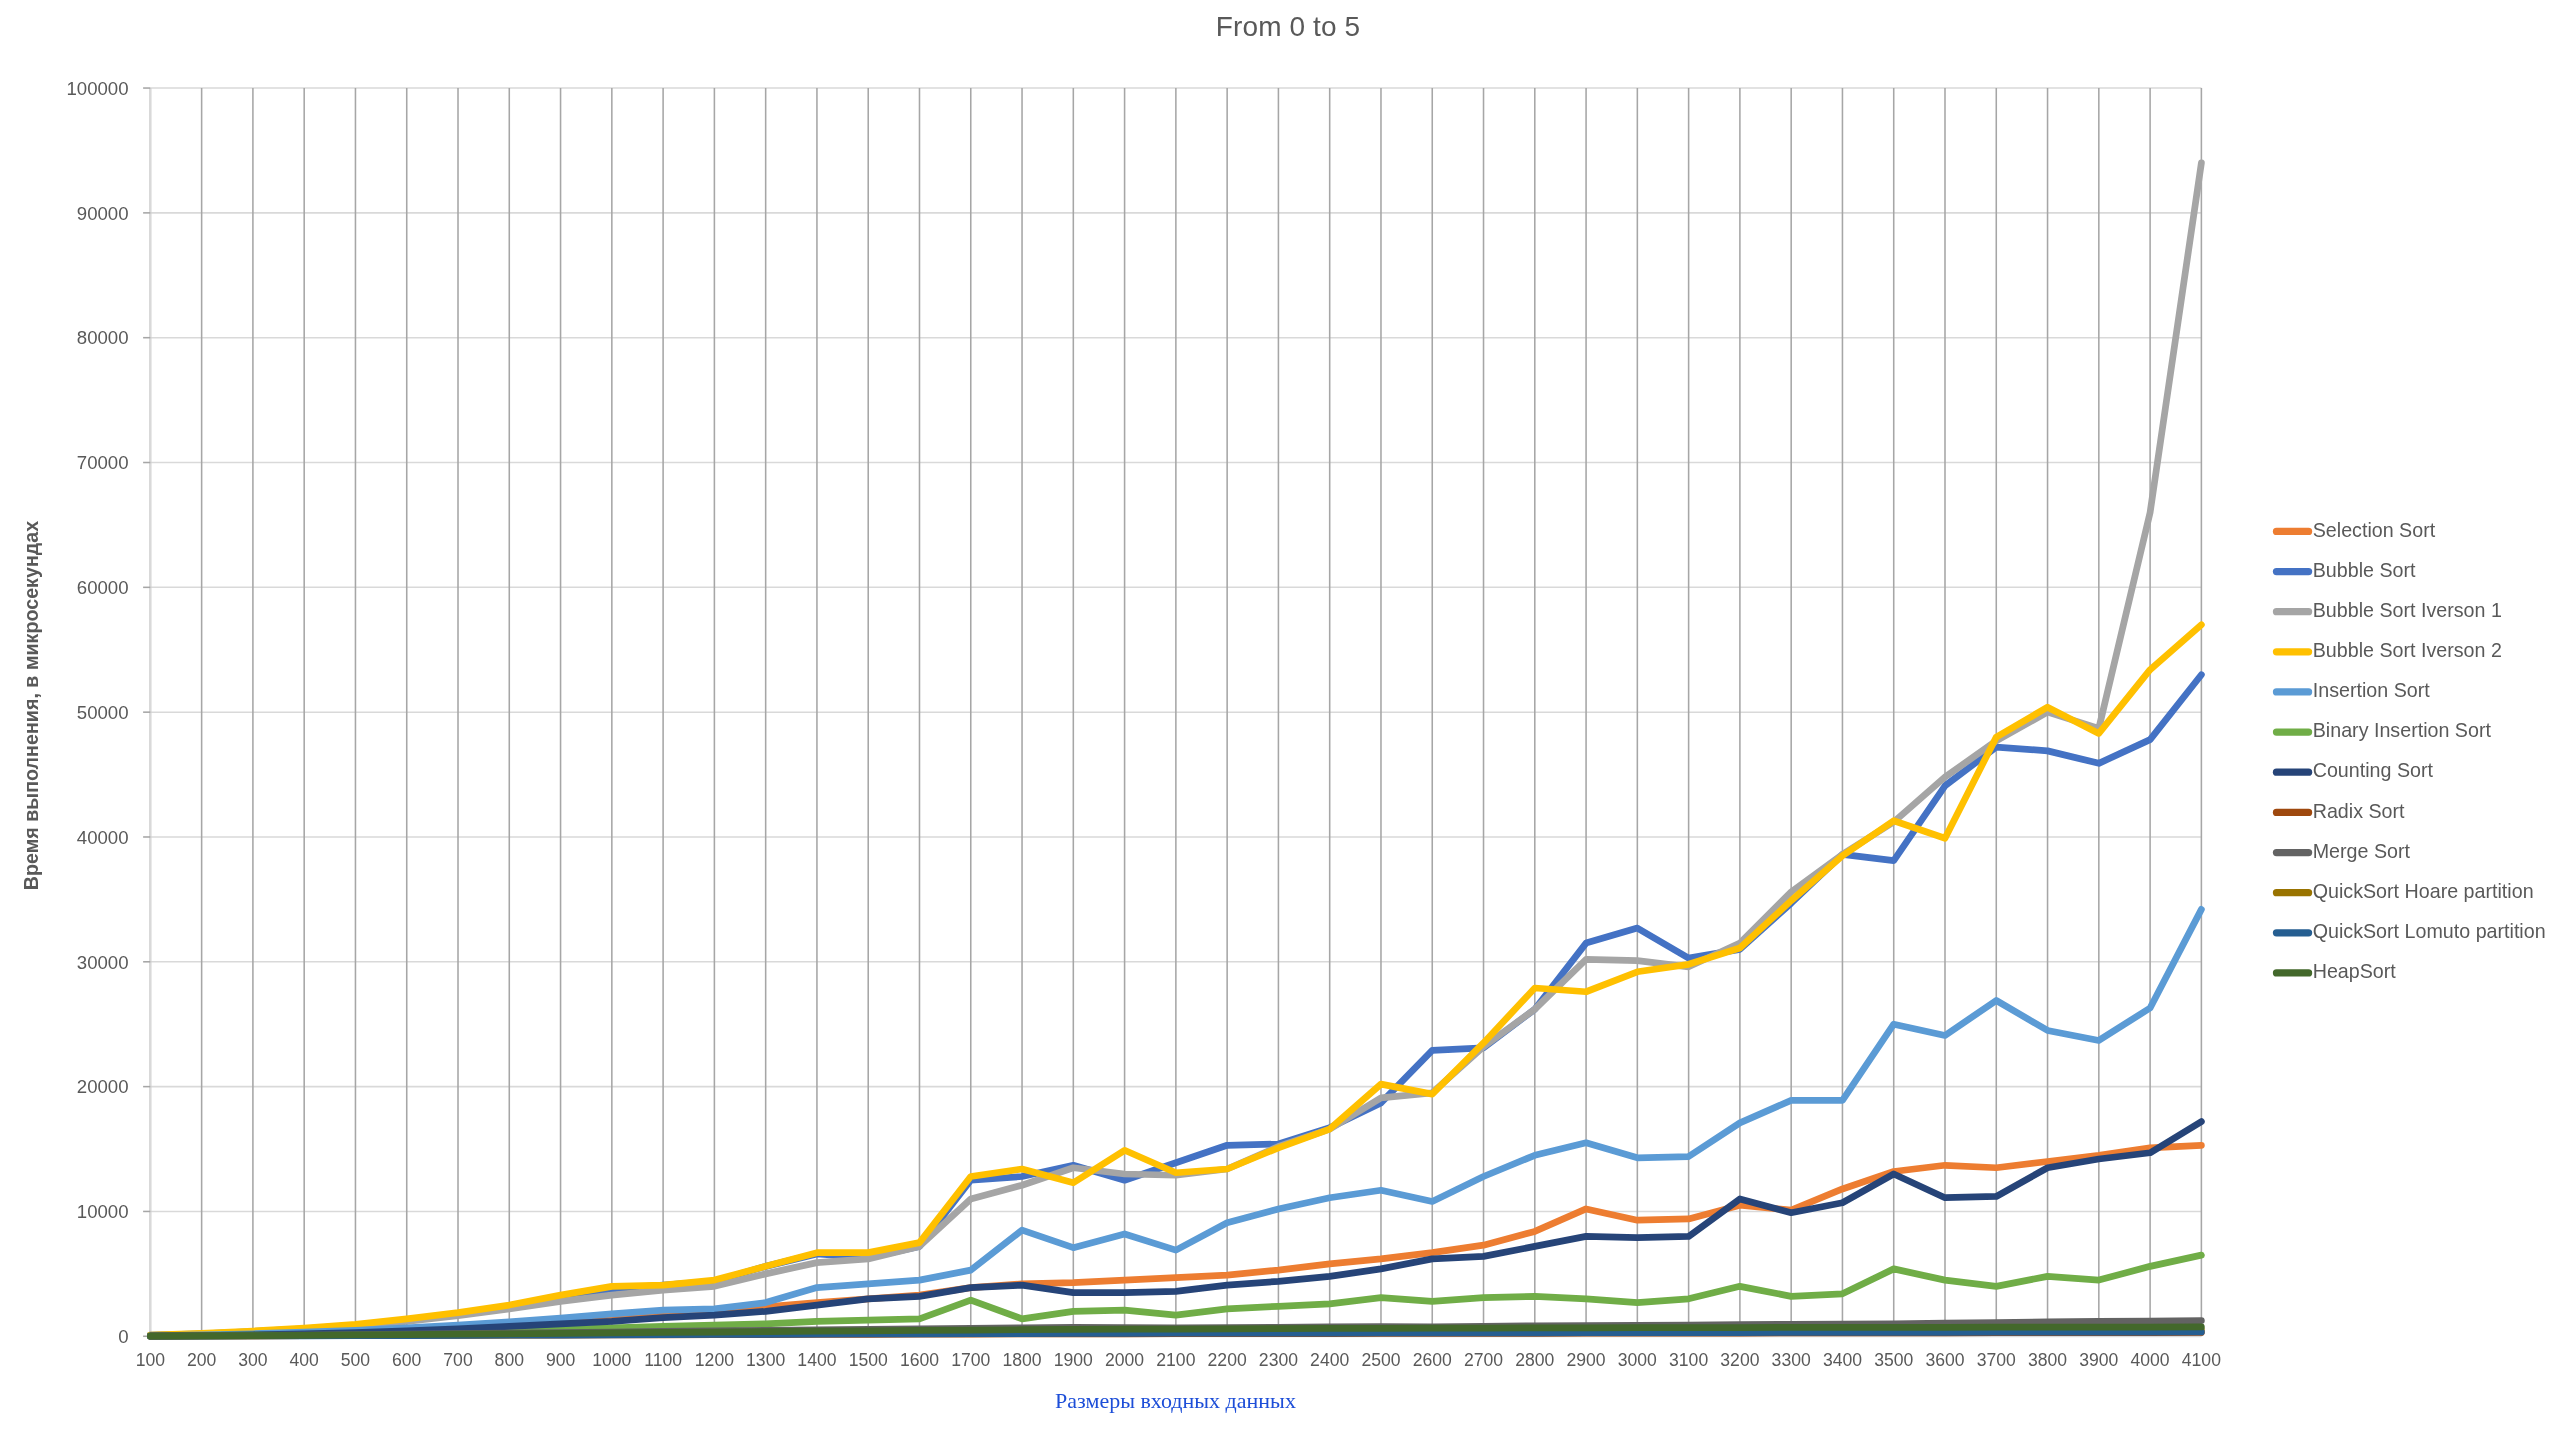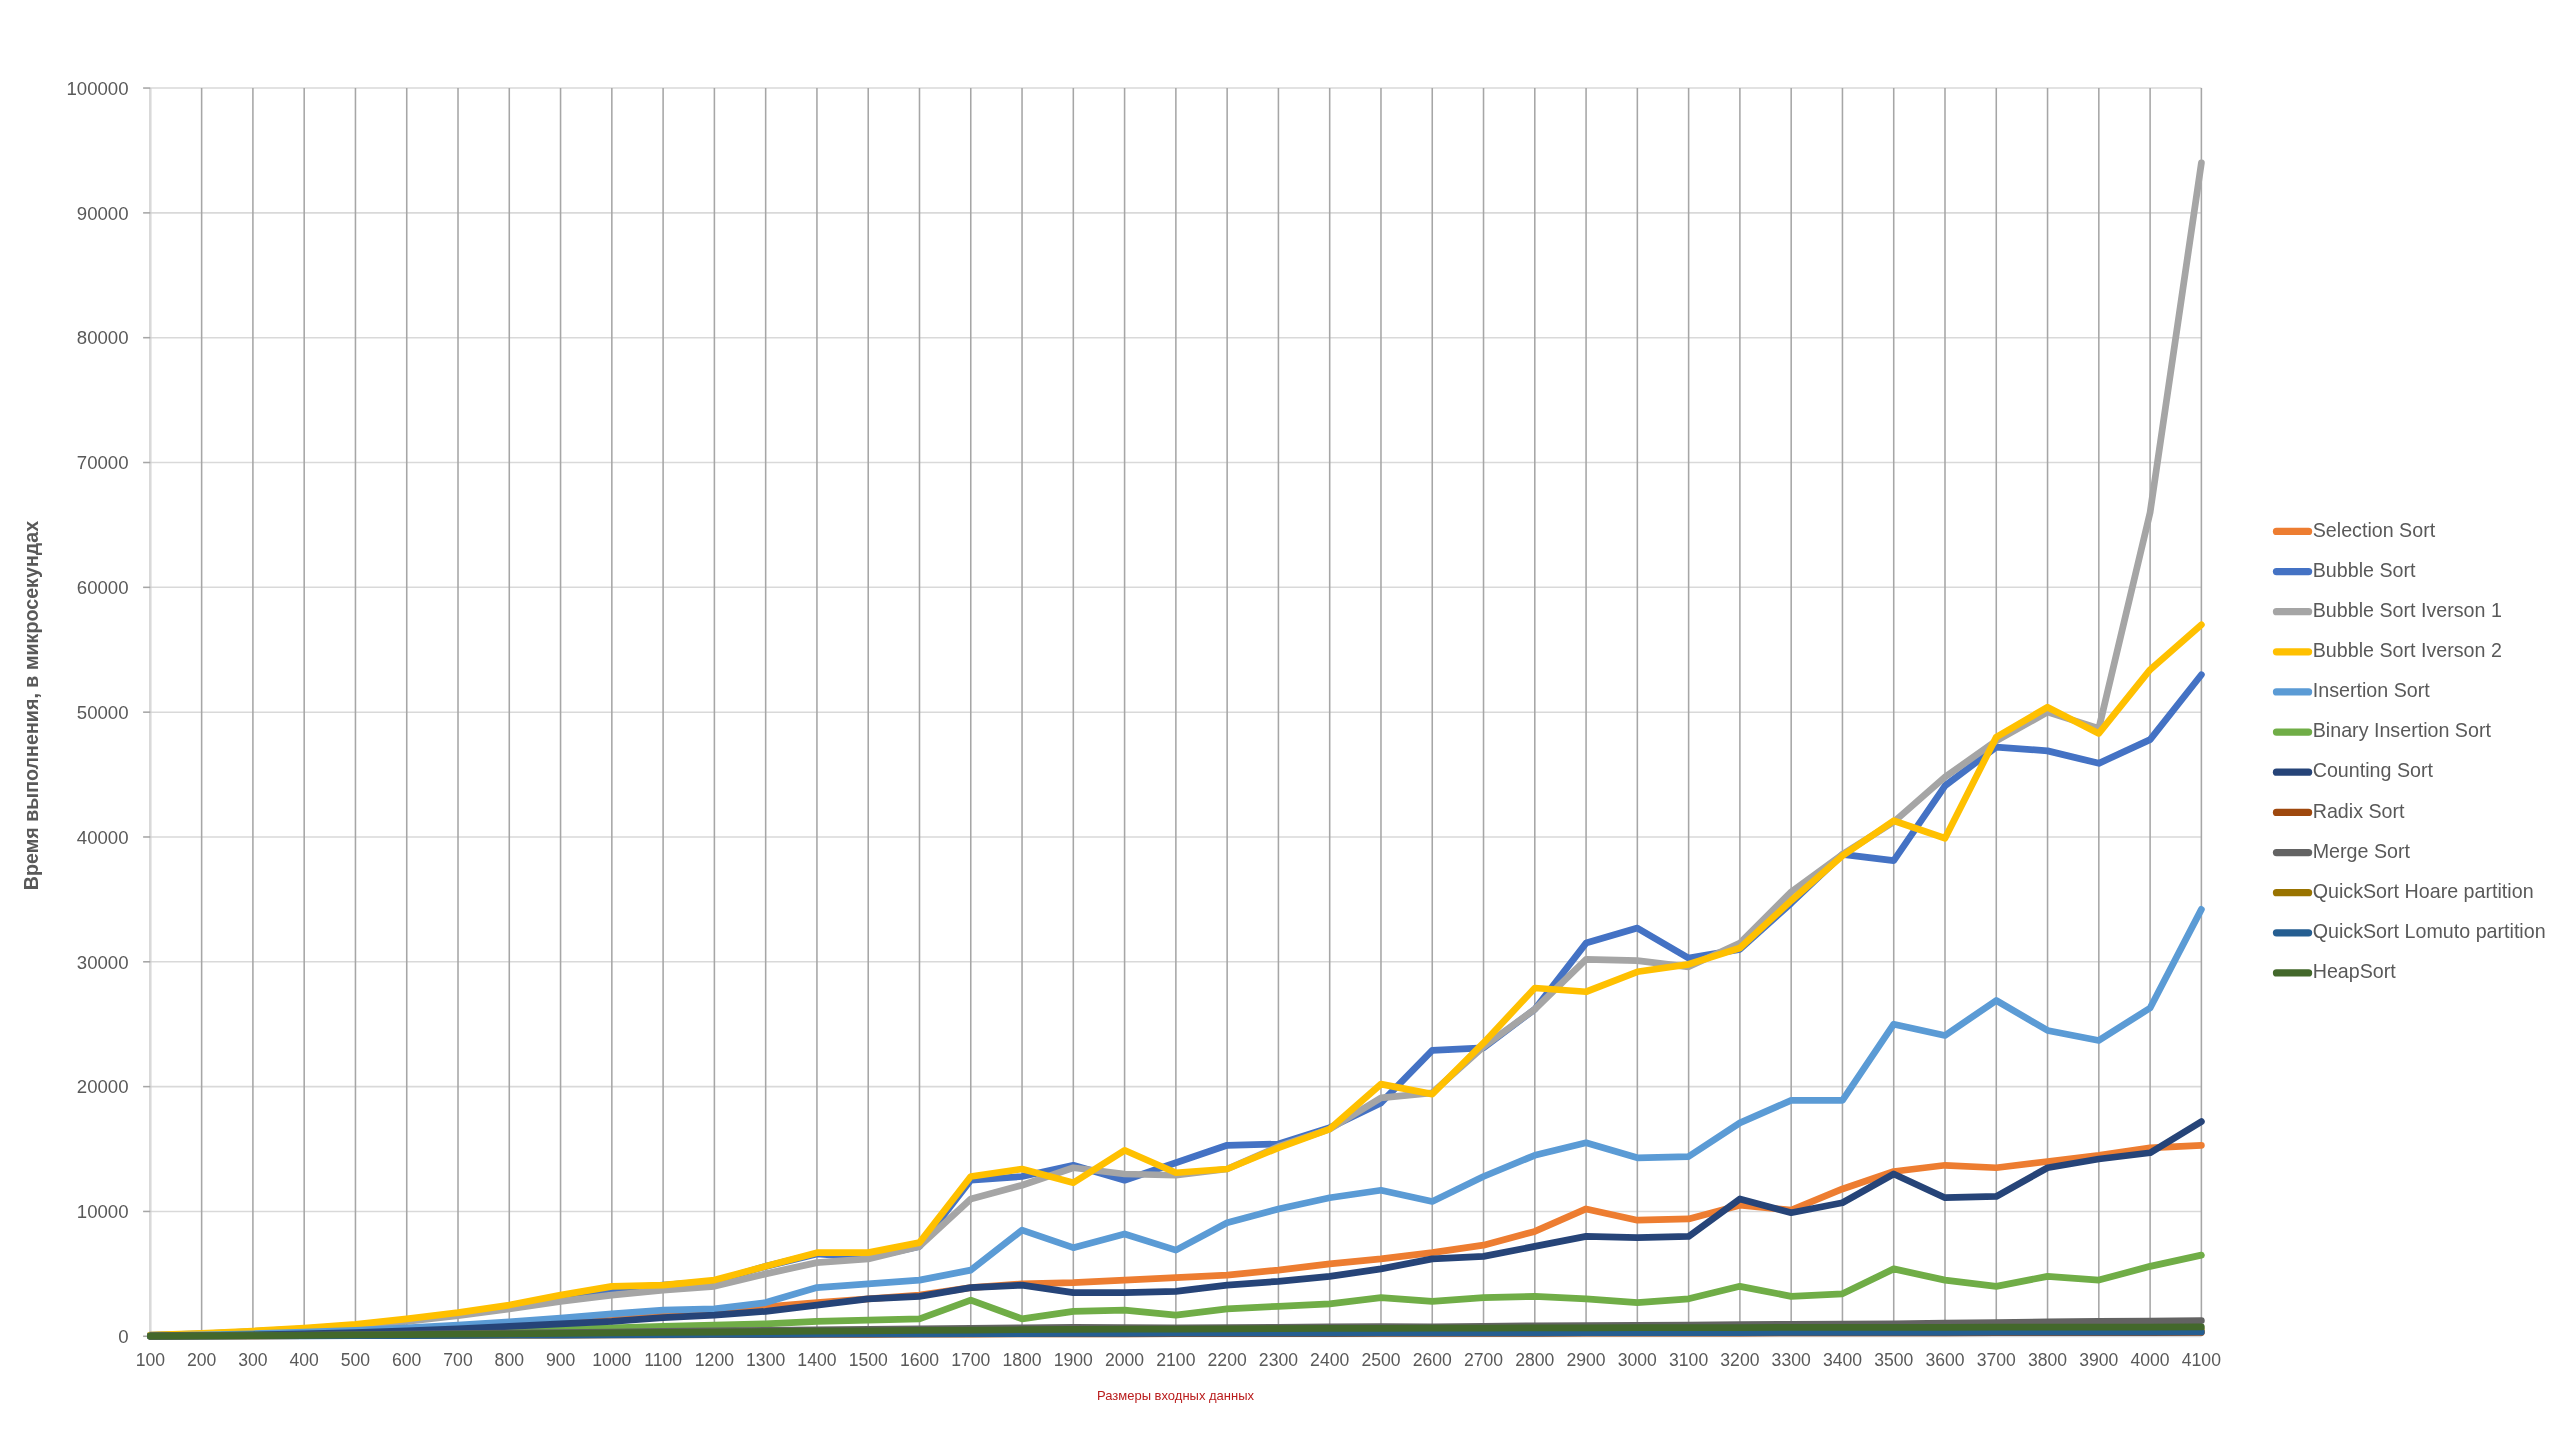--- a/index.html
+++ b/index.html
@@ -43,23 +43,24 @@
     transform: rotate(-90deg);
     transform-origin: center center;
     white-space: nowrap;
   }
   #x-axis-title {
     position: absolute;
     left: 150px;
     top: 1388px;
     width: 2051px;
     text-align: center;
-    font-size: 13px;
-    color: #b91c1c;
+    font-size: 22px;
+    color: #1d4ed8;
     white-space: nowrap;
+    font-family: Liberation Serif, serif;
   }
   svg#plot {
     position: absolute;
     left: 0;
     top: 0;
   }
   .ytick-label {
     font-size: 36px;
     fill: #595959;
     font-family: "Liberation Sans", sans-serif;
@@ -82,20 +83,21 @@
   .axis-line { stroke: #d9d9d9; stroke-width: 4; }
   .tick-mark { stroke: #a6a6a6; stroke-width: 3; }
   .series-line { fill: none; stroke-linejoin: round; stroke-linecap: round; }
   .legend-swatch { stroke-linecap: round; }
 </style>
 </head>
 <body>
 
 <div id="chart-root">
 
+  <div id="chart-title">From 0 to 5</div>
   <div id="y-axis-title">Время выполнения, в микросекундах</div>
   <div id="x-axis-title">Размеры  входных данных</div>
 
   <svg id="plot" width="2576" height="1444" viewBox="0 0 4973 2788">
     <g id="grid-h">
         <line x1="290" y1="2339" x2="4250" y2="2339" class="gridline-h"></line>
         <line x1="290" y1="2098" x2="4250" y2="2098" class="gridline-h"></line>
         <line x1="290" y1="1857" x2="4250" y2="1857" class="gridline-h"></line>
         <line x1="290" y1="1616" x2="4250" y2="1616" class="gridline-h"></line>
         <line x1="290" y1="1375" x2="4250" y2="1375" class="gridline-h"></line>

